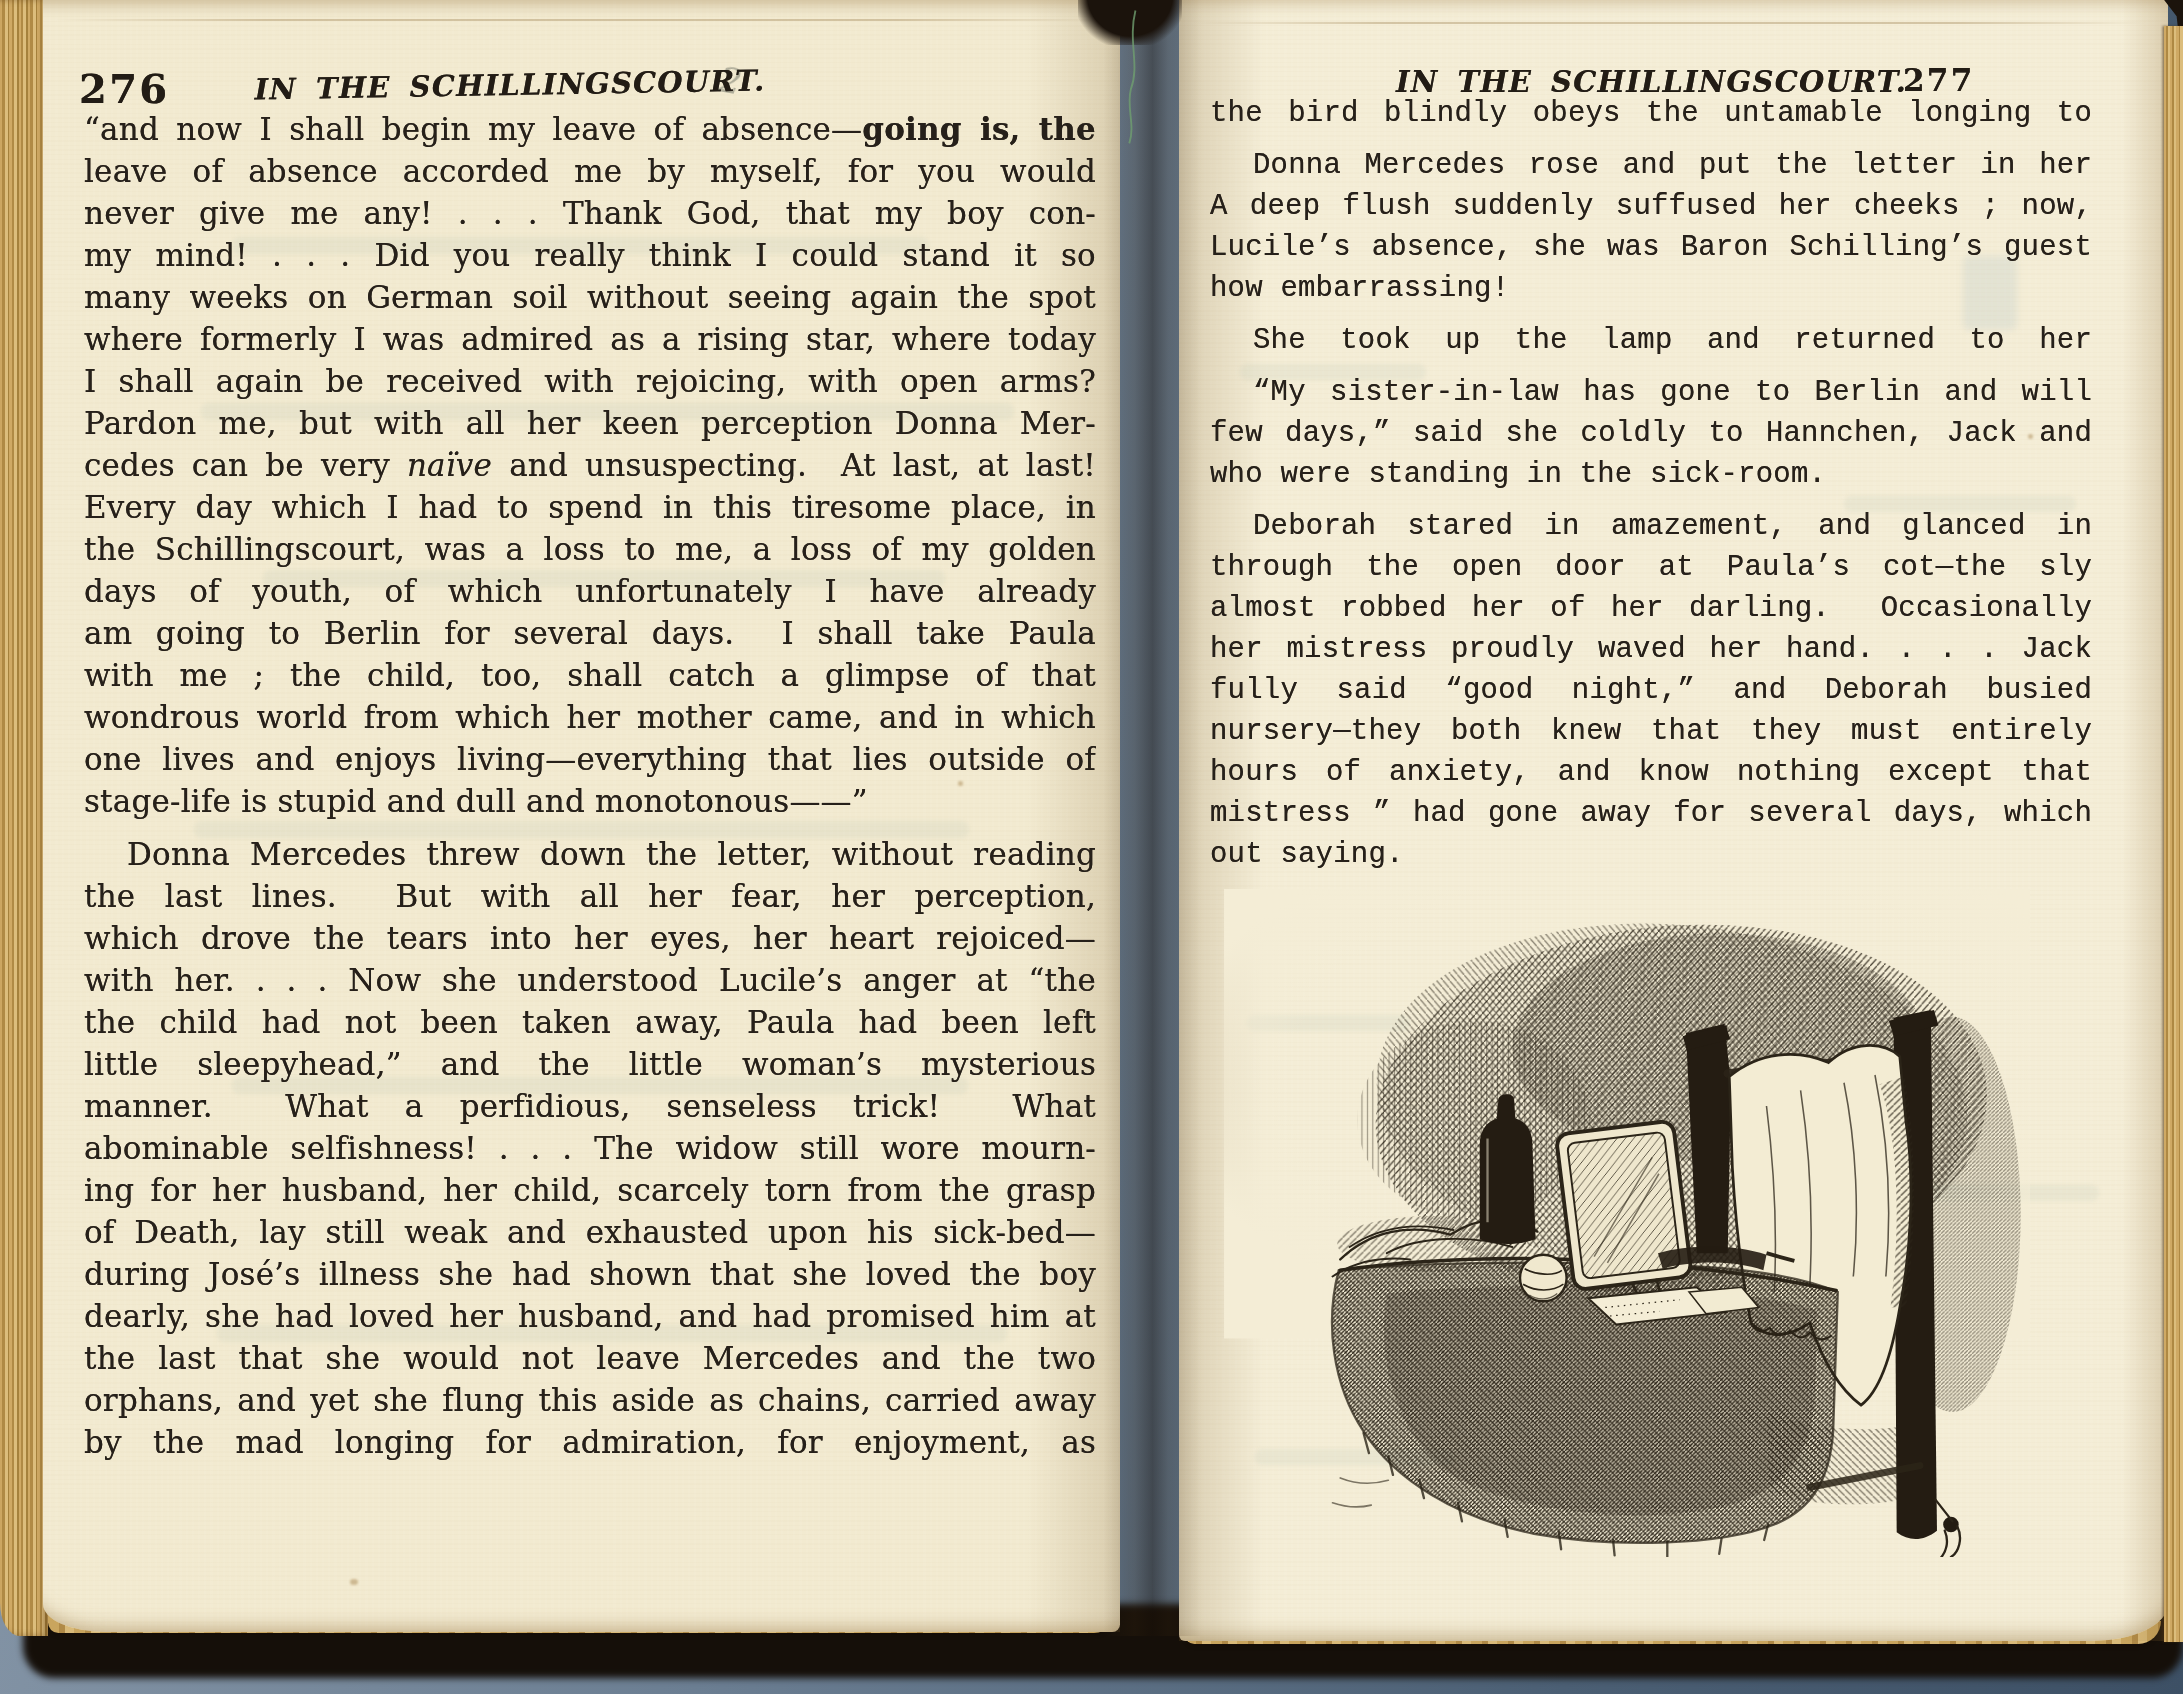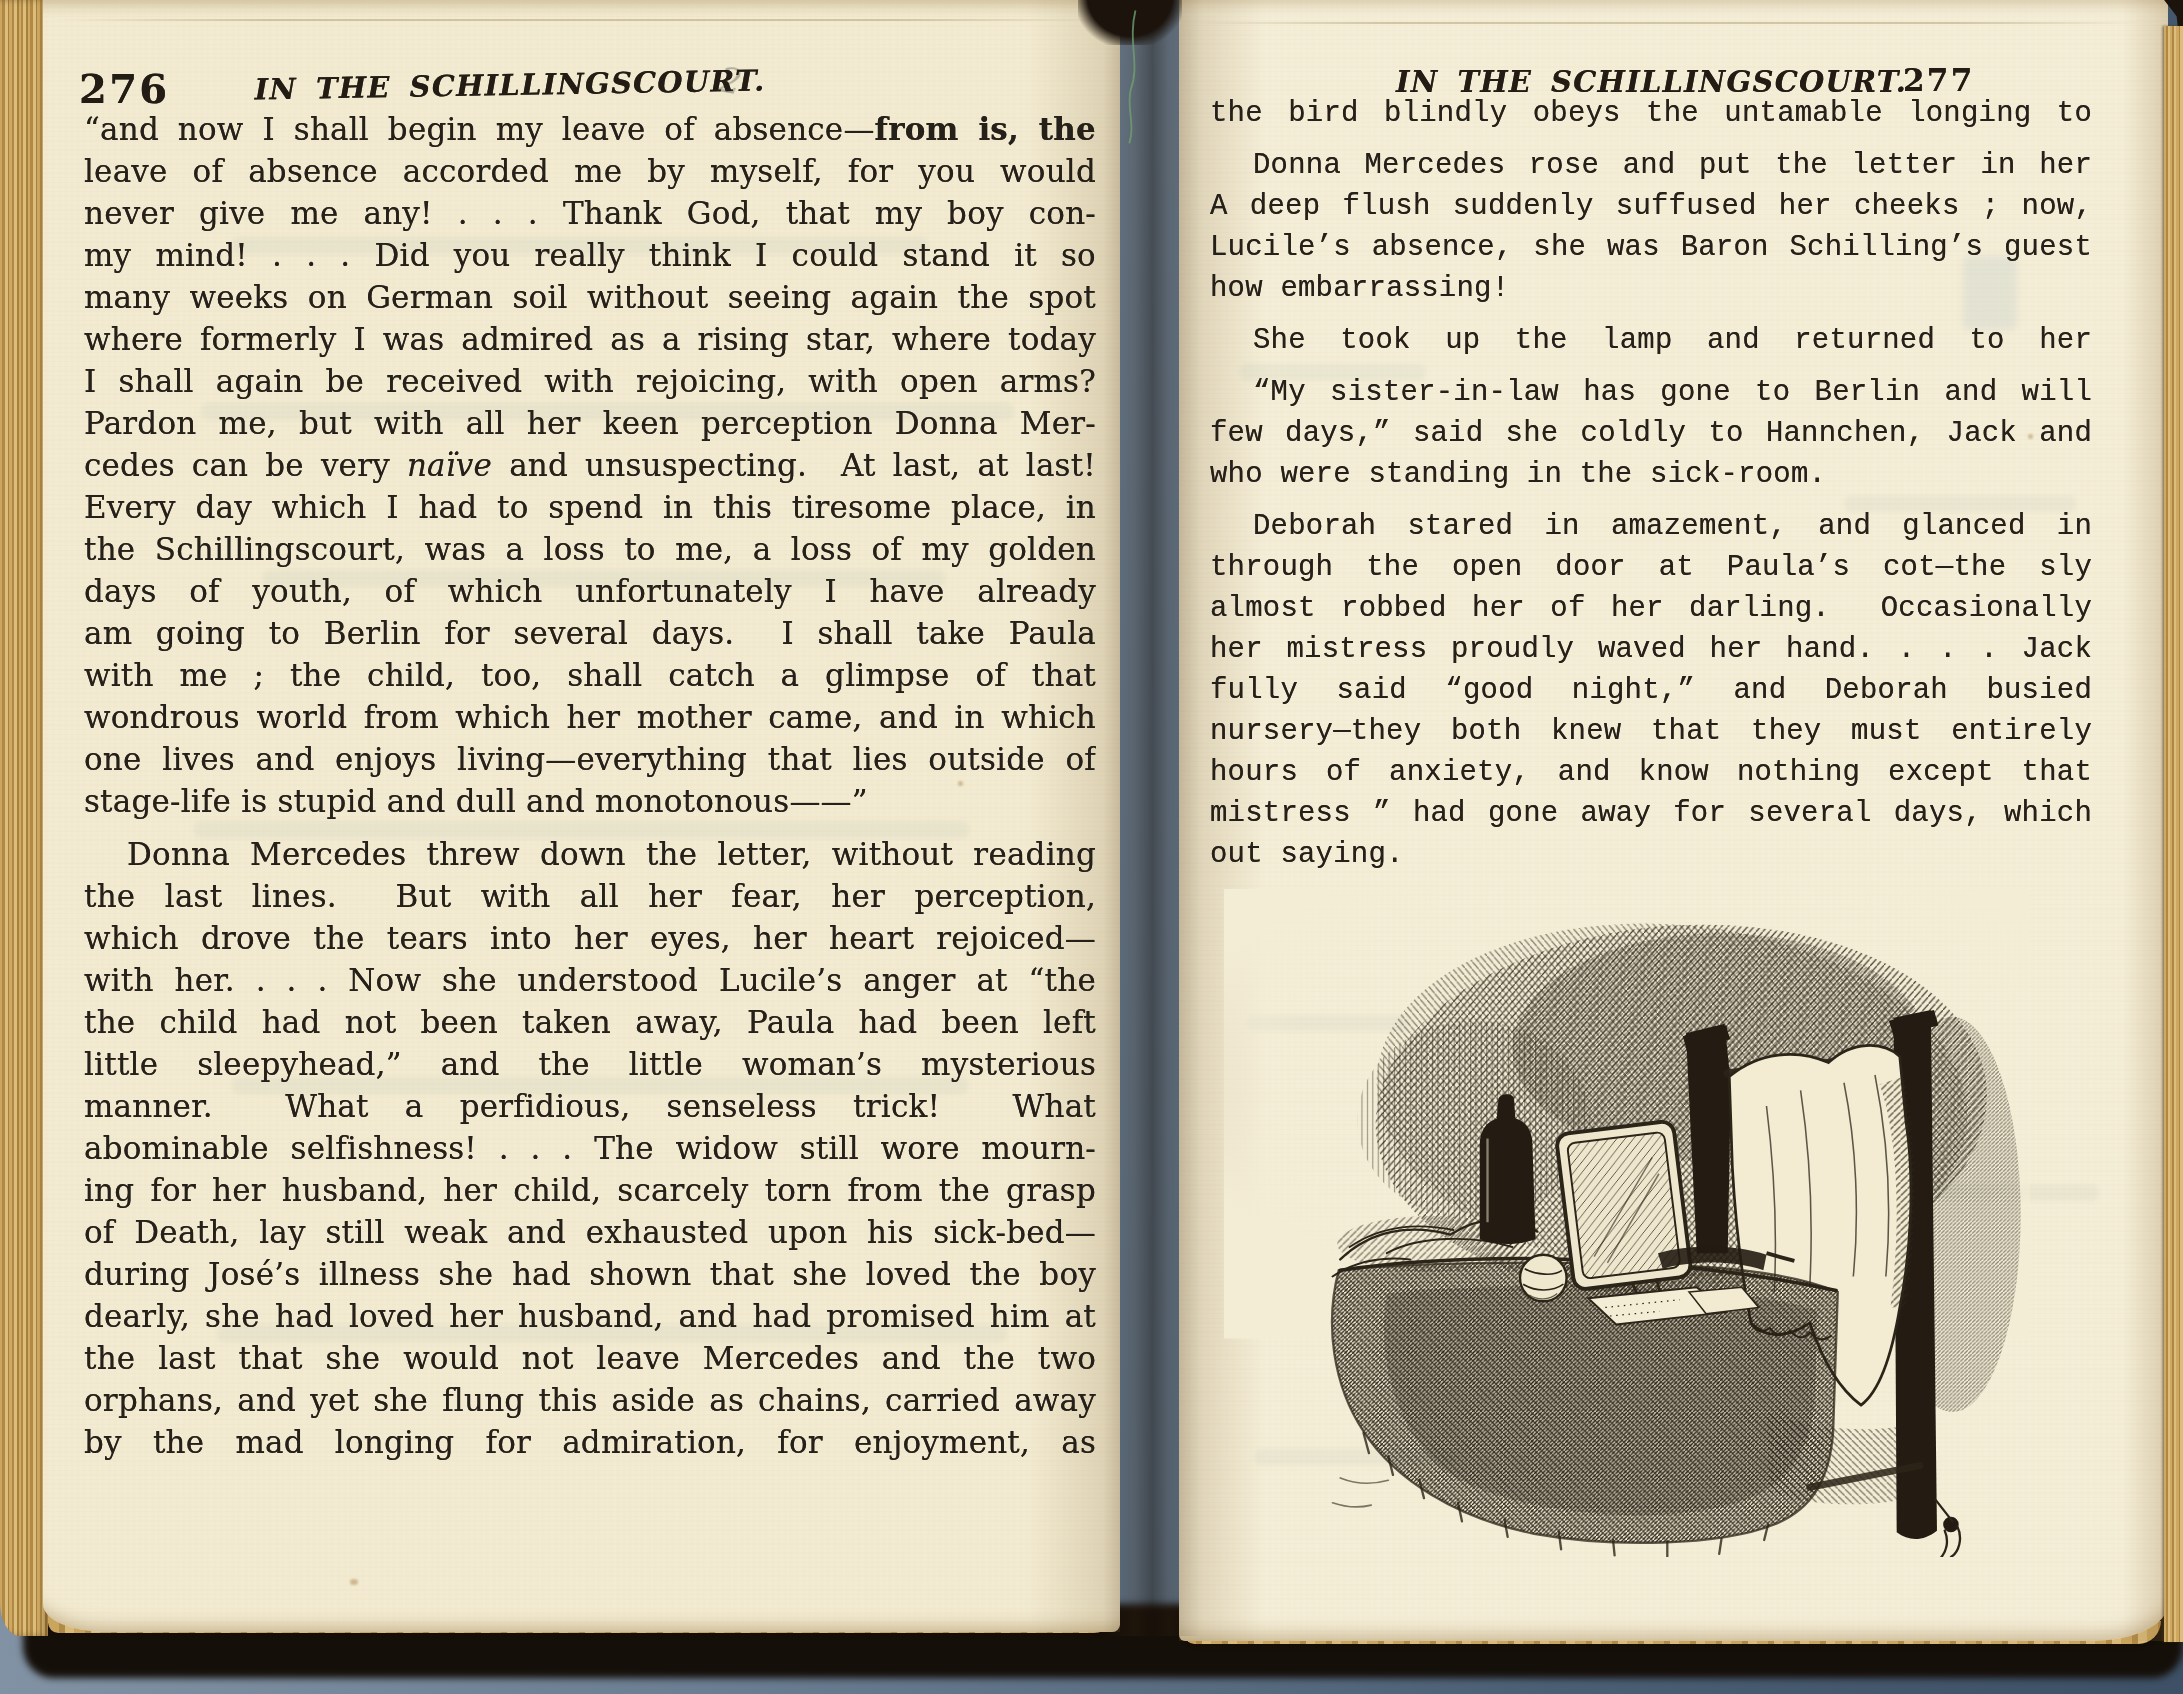--- a/index.html
+++ b/index.html
@@ -105,21 +105,21 @@
   <div class="ghost" style="left:1240px;top:364px;width:186px;height:15.5px;"></div>
   <div class="ghost" style="left:1844px;top:496px;width:232px;height:15.5px;"></div>
   <div class="ghost" style="left:1247px;top:1015px;width:163px;height:15.5px;"></div>
   <div class="ghost" style="left:1921px;top:1185px;width:178px;height:15.5px;"></div>
   <div class="ghost" style="left:1255px;top:1449px;width:201px;height:15.5px;"></div>
 
   <div class="folio" style="left:79px;top:65px;">276</div>
   <div class="running-head rh-left">IN THE SCHILLINGSCOURT.</div>
 
   <div class="body body-left">
-    <div class="line"><span>“and now I shall begin my leave of absence—</span><span class="b">from is, the</span></div>
+    <div class="line"><span>“and now I shall begin my leave of absence—</span><span class="b">going is, the</span></div>
     <div class="line">leave of absence accorded me by myself, for you would</div>
     <div class="line">never give me any! . . . Thank God, that my boy con-</div>
     <div class="line">my mind! . . . Did you really think I could stand it so</div>
     <div class="line">many weeks on German soil without seeing again the spot</div>
     <div class="line">where formerly I was admired as a rising star, where today</div>
     <div class="line">I shall again be received with rejoicing, with open arms?</div>
     <div class="line">Pardon me, but with all her keen perception Donna Mer-</div>
     <div class="line"><span>cedes can be very </span><span class="i">naïve</span><span> and unsuspecting.  At last, at last!</span></div>
     <div class="line">Every day which I had to spend in this tiresome place, in</div>
     <div class="line">the Schillingscourt, was a loss to me, a loss of my golden</div>

